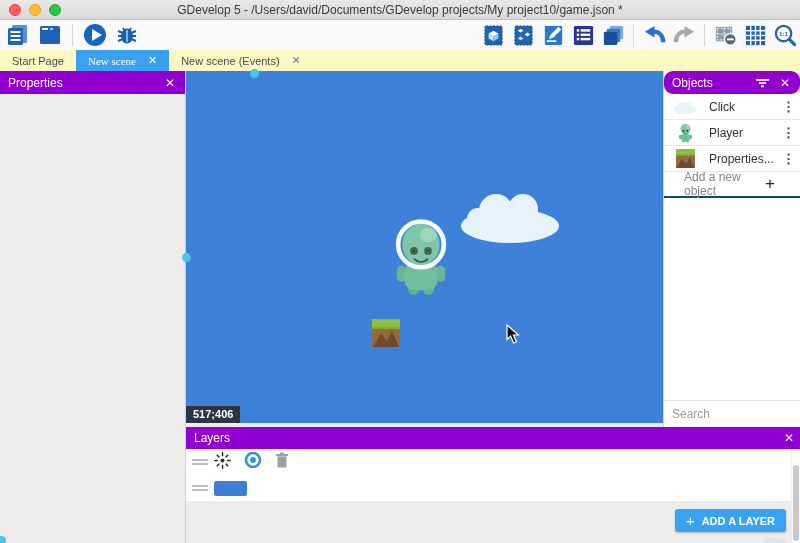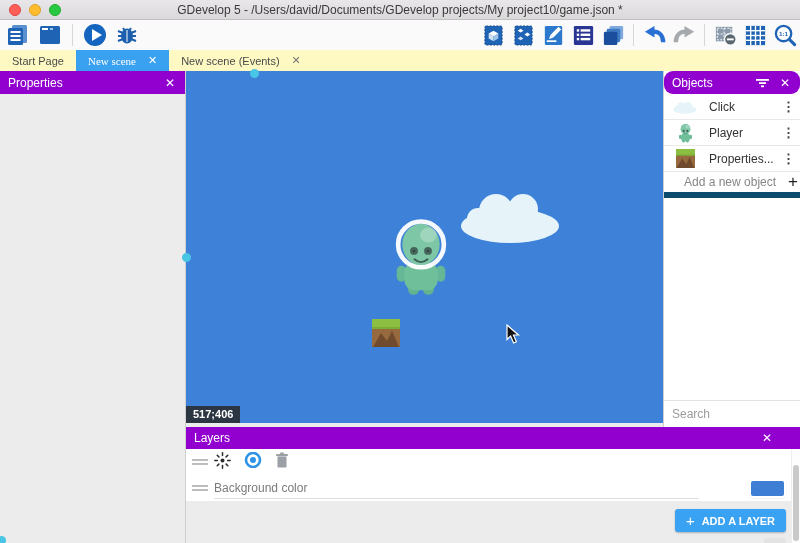--- a/index.html
+++ b/index.html
@@ -50,32 +50,32 @@
     background:#2c3642; color:#fff; font-size:11px; line-height:17px; font-weight:700; }
   .handle-dot { position:absolute; width:9px; height:9px; border-radius:50%; background:#49c5e5; z-index:30; }
 
   
   .objects { position:absolute; left:663px; top:71px; width:137px; height:356px;
     background:#fff; border-left:1px solid #cfcfcf; display:flex; flex-direction:column; }
   .obj-row { height:26px; display:flex; align-items:center; padding:0 6px; border-bottom:1px solid #e8e8e8; }
   .obj-thumb { width:30px; display:flex; justify-content:center; align-items:center; }
   .obj-name { flex:1; font-size:12px; color:#333; margin-left:9px; white-space:nowrap; overflow:hidden; }
   .kebab { font-size:13px; color:#444; font-weight:bold; width:12px; text-align:center; letter-spacing:0; }
-  .add-row { height:26px; display:flex; align-items:center; padding:0 2px 0 20px; border-bottom:6px solid #0c4a6e; }
+  .add-row { height:26px; display:flex; align-items:center; padding:0 25px 0 20px; border-bottom:2px solid #0c4a6e; }
   .add-label { flex:1; font-size:12px; color:#858585; }
   .plus { font-size:17px; color:#222; font-weight:400; }
   .obj-spacer { flex:1; }
   .search-row { height:22px; display:flex; align-items:center; border-top:1px solid #e2e2e2; padding:13px 8px; }
   .search-input { flex:1; border:none; outline:none; background:transparent; font-size:12px; color:#333;
     font-family:"Liberation Sans", sans-serif; }
   .search-input::placeholder { color:#9b9b9b; }
 
   
   .layers { position:absolute; left:186px; top:427px; width:614px; height:116px; background:#ececec; overflow:hidden; }
-  .layers .panel-header { height:22px; padding-right:26px; }
+  .layers .panel-header { height:22px; padding-right:4px; }
   .layer-rows { background:#fff; }
   .layer-row { height:26px; display:flex; align-items:center; padding:0 10px 0 6px; background:#fff; }
   .drag-handle { width:16px; margin-right:6px; }
   .drag-handle i { display:block; height:2px; background:#bdbdbd; margin:2px 0; }
   .layer-field { flex:1; font-size:12px; height:22px; line-height:22px; border-bottom:1px solid #dedede; }
   .layer-field.base { color:#4c4c4c; margin-right:98px; }
   .layer-field.bgc { color:#7b7b7b; margin-right:52px; }
   .row-icons { display:flex; align-items:center; gap:13px; margin-right:8px; }
   .swatch { width:33px; height:15px; border-radius:2px; box-shadow:0 0 0 2px #fff, 0 1px 3px rgba(0,0,0,.35); margin-right:6px; }
   .layers-actions { position:relative; height:42px; }
@@ -405,21 +405,20 @@
                 <rect x="5" y="0.5" width="4" height="2" rx="1" fill="#9aa0a6"></rect>
               </svg>
           </span>
         </span>
       </div>
       <div class="layer-row">
         <span class="drag-handle">
             <i></i>
             <i></i>
           </span>
-        <span class="layer-field bgc">Background color</span>
         <span class="swatch" style="background: rgb(62, 126, 212);"></span>
       </div>
     </div>
     <div class="layers-actions">
       <button class="add-layer-btn" style="background: rgb(58, 162, 242);">
         <span class="bplus">+</span>
         <span>ADD A LAYER</span>
       </button>
       <button class="add-lighting-btn">
         

